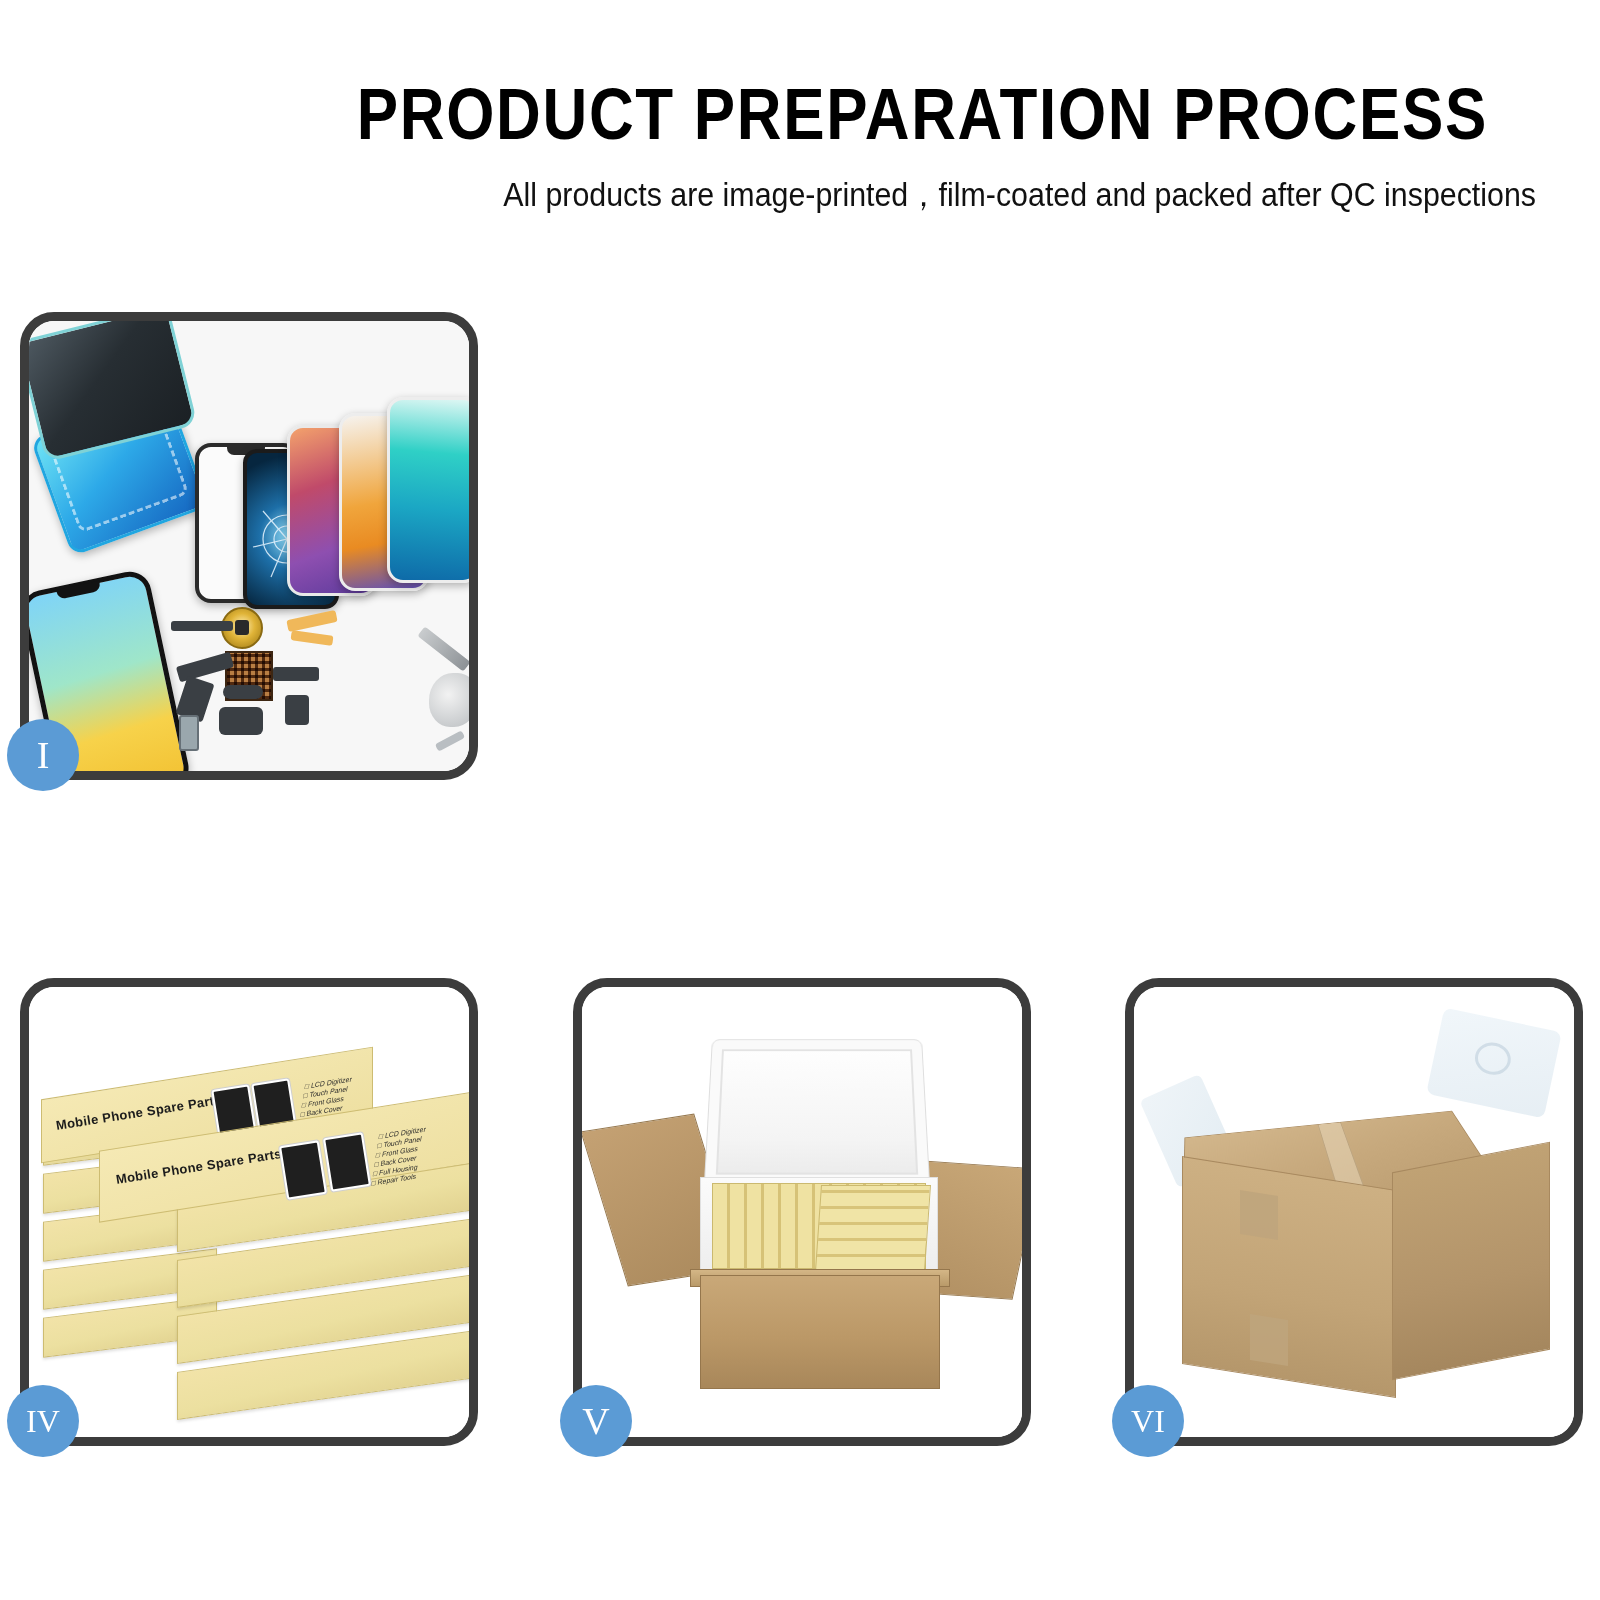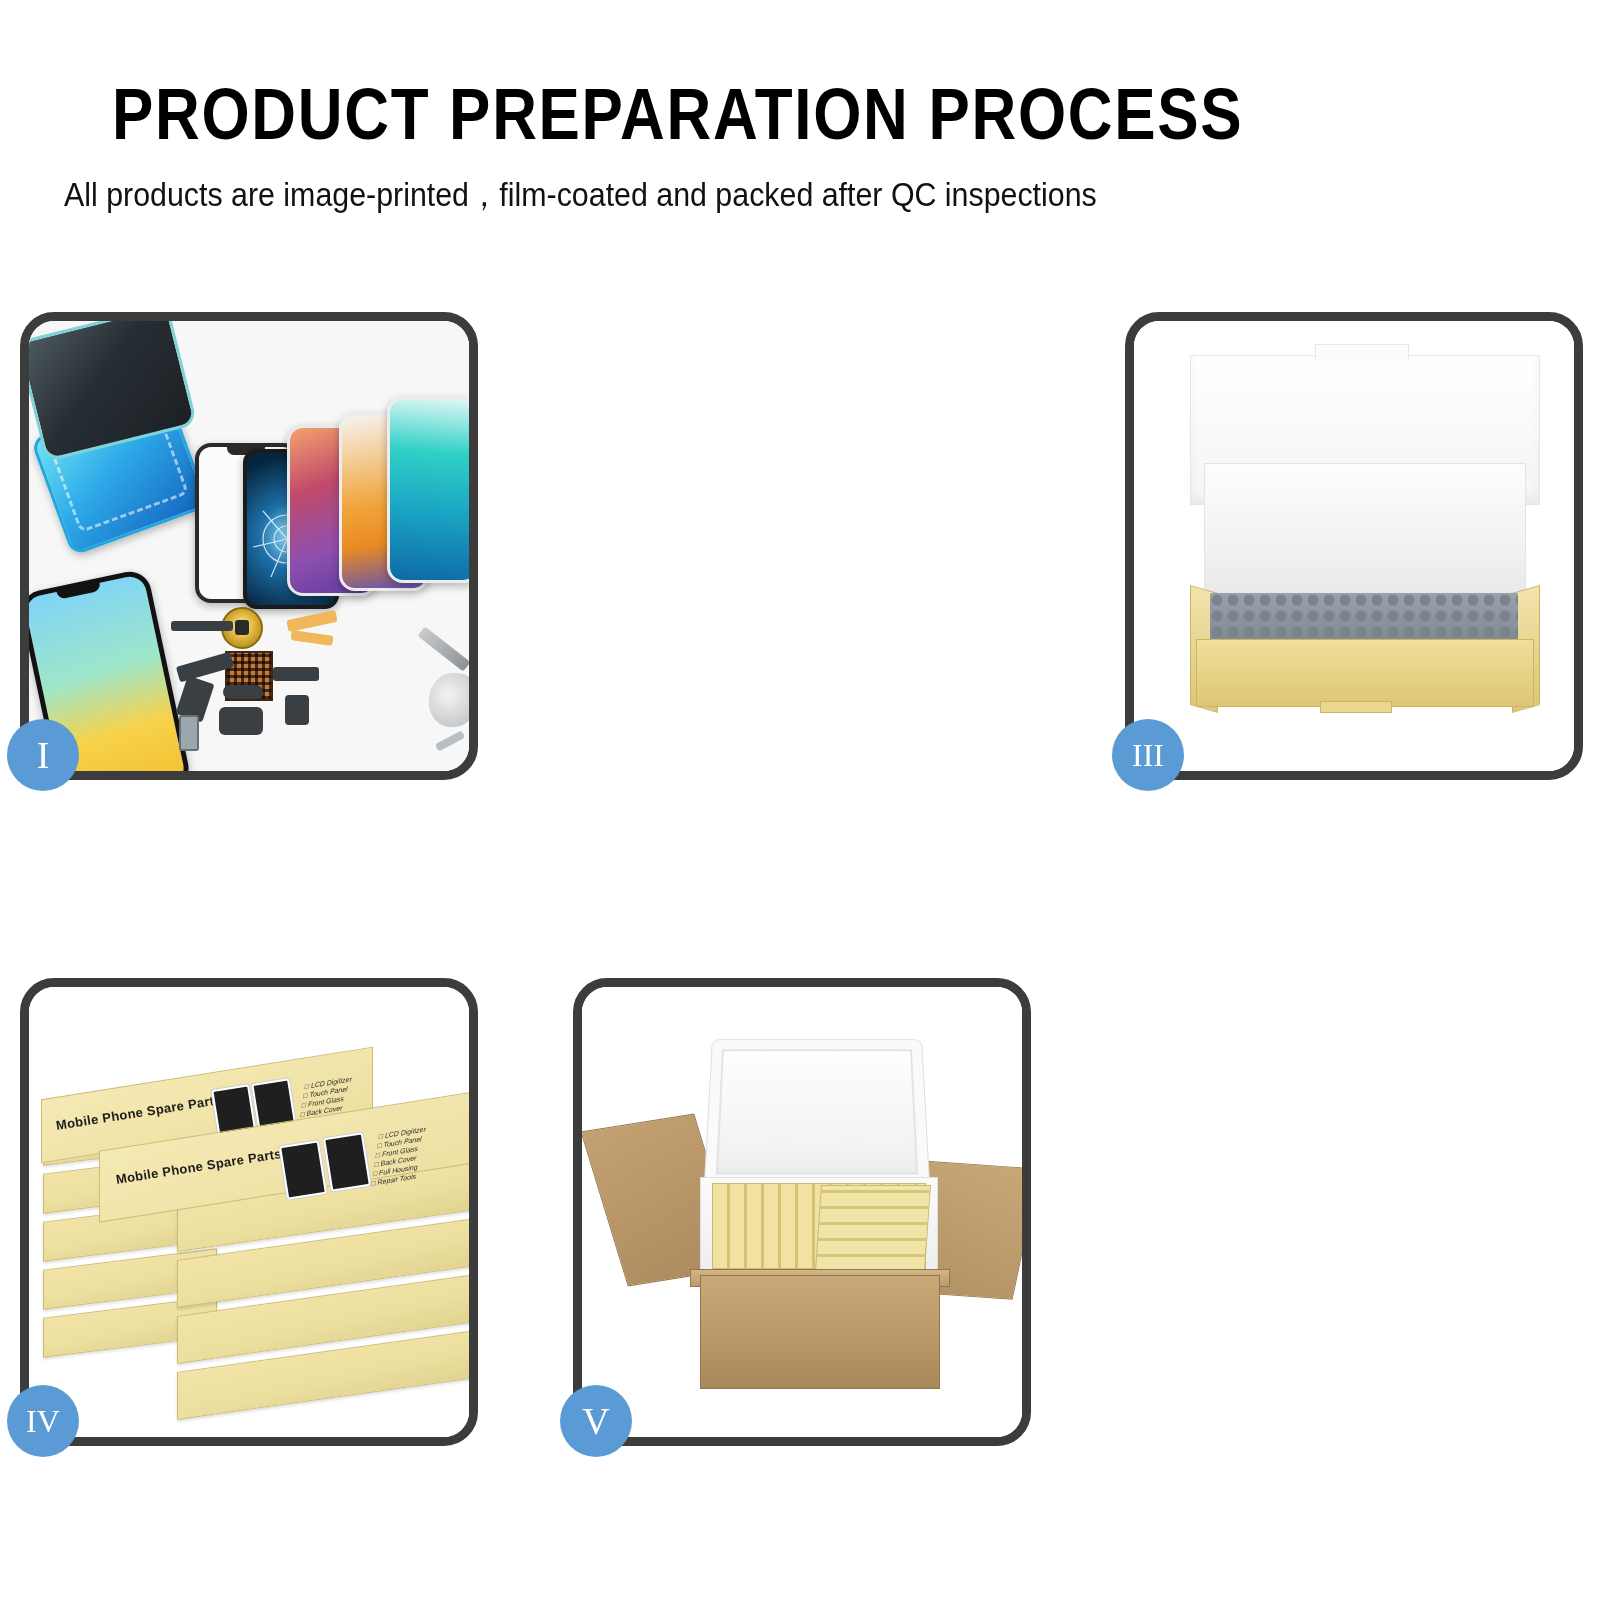--- a/index.html
+++ b/index.html
@@ -13,21 +13,21 @@
     font-family: "Liberation Sans", sans-serif;
     overflow: hidden;
     position: relative;
   }
 
   
   .header {
     position: absolute;
     left: 0; top: 0;
     width: 1600px;
-    text-align: left;
+    text-align: right;
   }
   .page-title {
     margin: 0;
     padding-top: 78px;
     font-family: "Liberation Sans Narrow", "Liberation Sans", sans-serif;
     font-size: 72px;
     font-weight: 700;
     letter-spacing: 2px;
     color: #000000;
     line-height: 1;
@@ -468,34 +468,20 @@
         <div class="s1-tray" style="left:150px;top:394px;width:16px;height:32px;"></div>
         <div class="s1-tool"></div>
         <div class="s1-brush"></div>
         <div class="s1-part" style="left:406px;top:416px;width:30px;height:8px;transform:rotate(-28deg);background:#b9bec2;"></div>
       </div>
     </div>
     <div class="badge">I</div>
   </div>
 
 
-  <div class="panel p3">
-    <div class="panel-inner">
-      <div class="scene3">
-        <div class="s3-lidback"></div>
-        <div class="s3-lidfront"></div>
-        <div class="s3-boxleft"></div>
-        <div class="s3-boxright"></div>
-        <div class="s3-bubble"></div>
-        <div class="s3-boxfront"></div>
-        <div class="s3-tab"></div>
-      </div>
-    </div>
-    <div class="badge wide">III</div>
-  </div>
 
   <div class="panel p4">
     <div class="panel-inner">
       <div class="scene4">
 
         <div class="s4-box" style="left:14px;top:128px;width:172px;height:38px;transform:skewY(-7deg);"></div>
         <div class="s4-box" style="left:14px;top:176px;width:172px;height:38px;transform:skewY(-7deg);"></div>
         <div class="s4-box" style="left:14px;top:224px;width:172px;height:38px;transform:skewY(-7deg);"></div>
         <div class="s4-box" style="left:14px;top:272px;width:172px;height:38px;transform:skewY(-7deg);"></div>
         <div class="s4-box" style="left:14px;top:320px;width:172px;height:38px;transform:skewY(-7deg);"></div>
@@ -544,14 +530,30 @@
         <div class="s5-foambody"></div>
         <div class="s5-goldfill"></div>
         <div class="s5-goldfill2"></div>
         <div class="s5-cartonrim"></div>
         <div class="s5-cartonfront"></div>
       </div>
     </div>
     <div class="badge">V</div>
   </div>
 
+  <div class="panel p6">
+    <div class="panel-inner">
+      <div class="scene6">
+        <div class="s6-bagL"></div>
+        <div class="s6-bagR"></div>
+        <div class="s6-top">
+          <div class="s6-tape"></div>
+        </div>
+        <div class="s6-front"></div>
+        <div class="s6-side"></div>
+        <div class="s6-seam1"></div>
+        <div class="s6-seam2"></div>
+      </div>
+    </div>
+    <div class="badge wide">VI</div>
+  </div>
 
 </div>
 
 </body></html>

